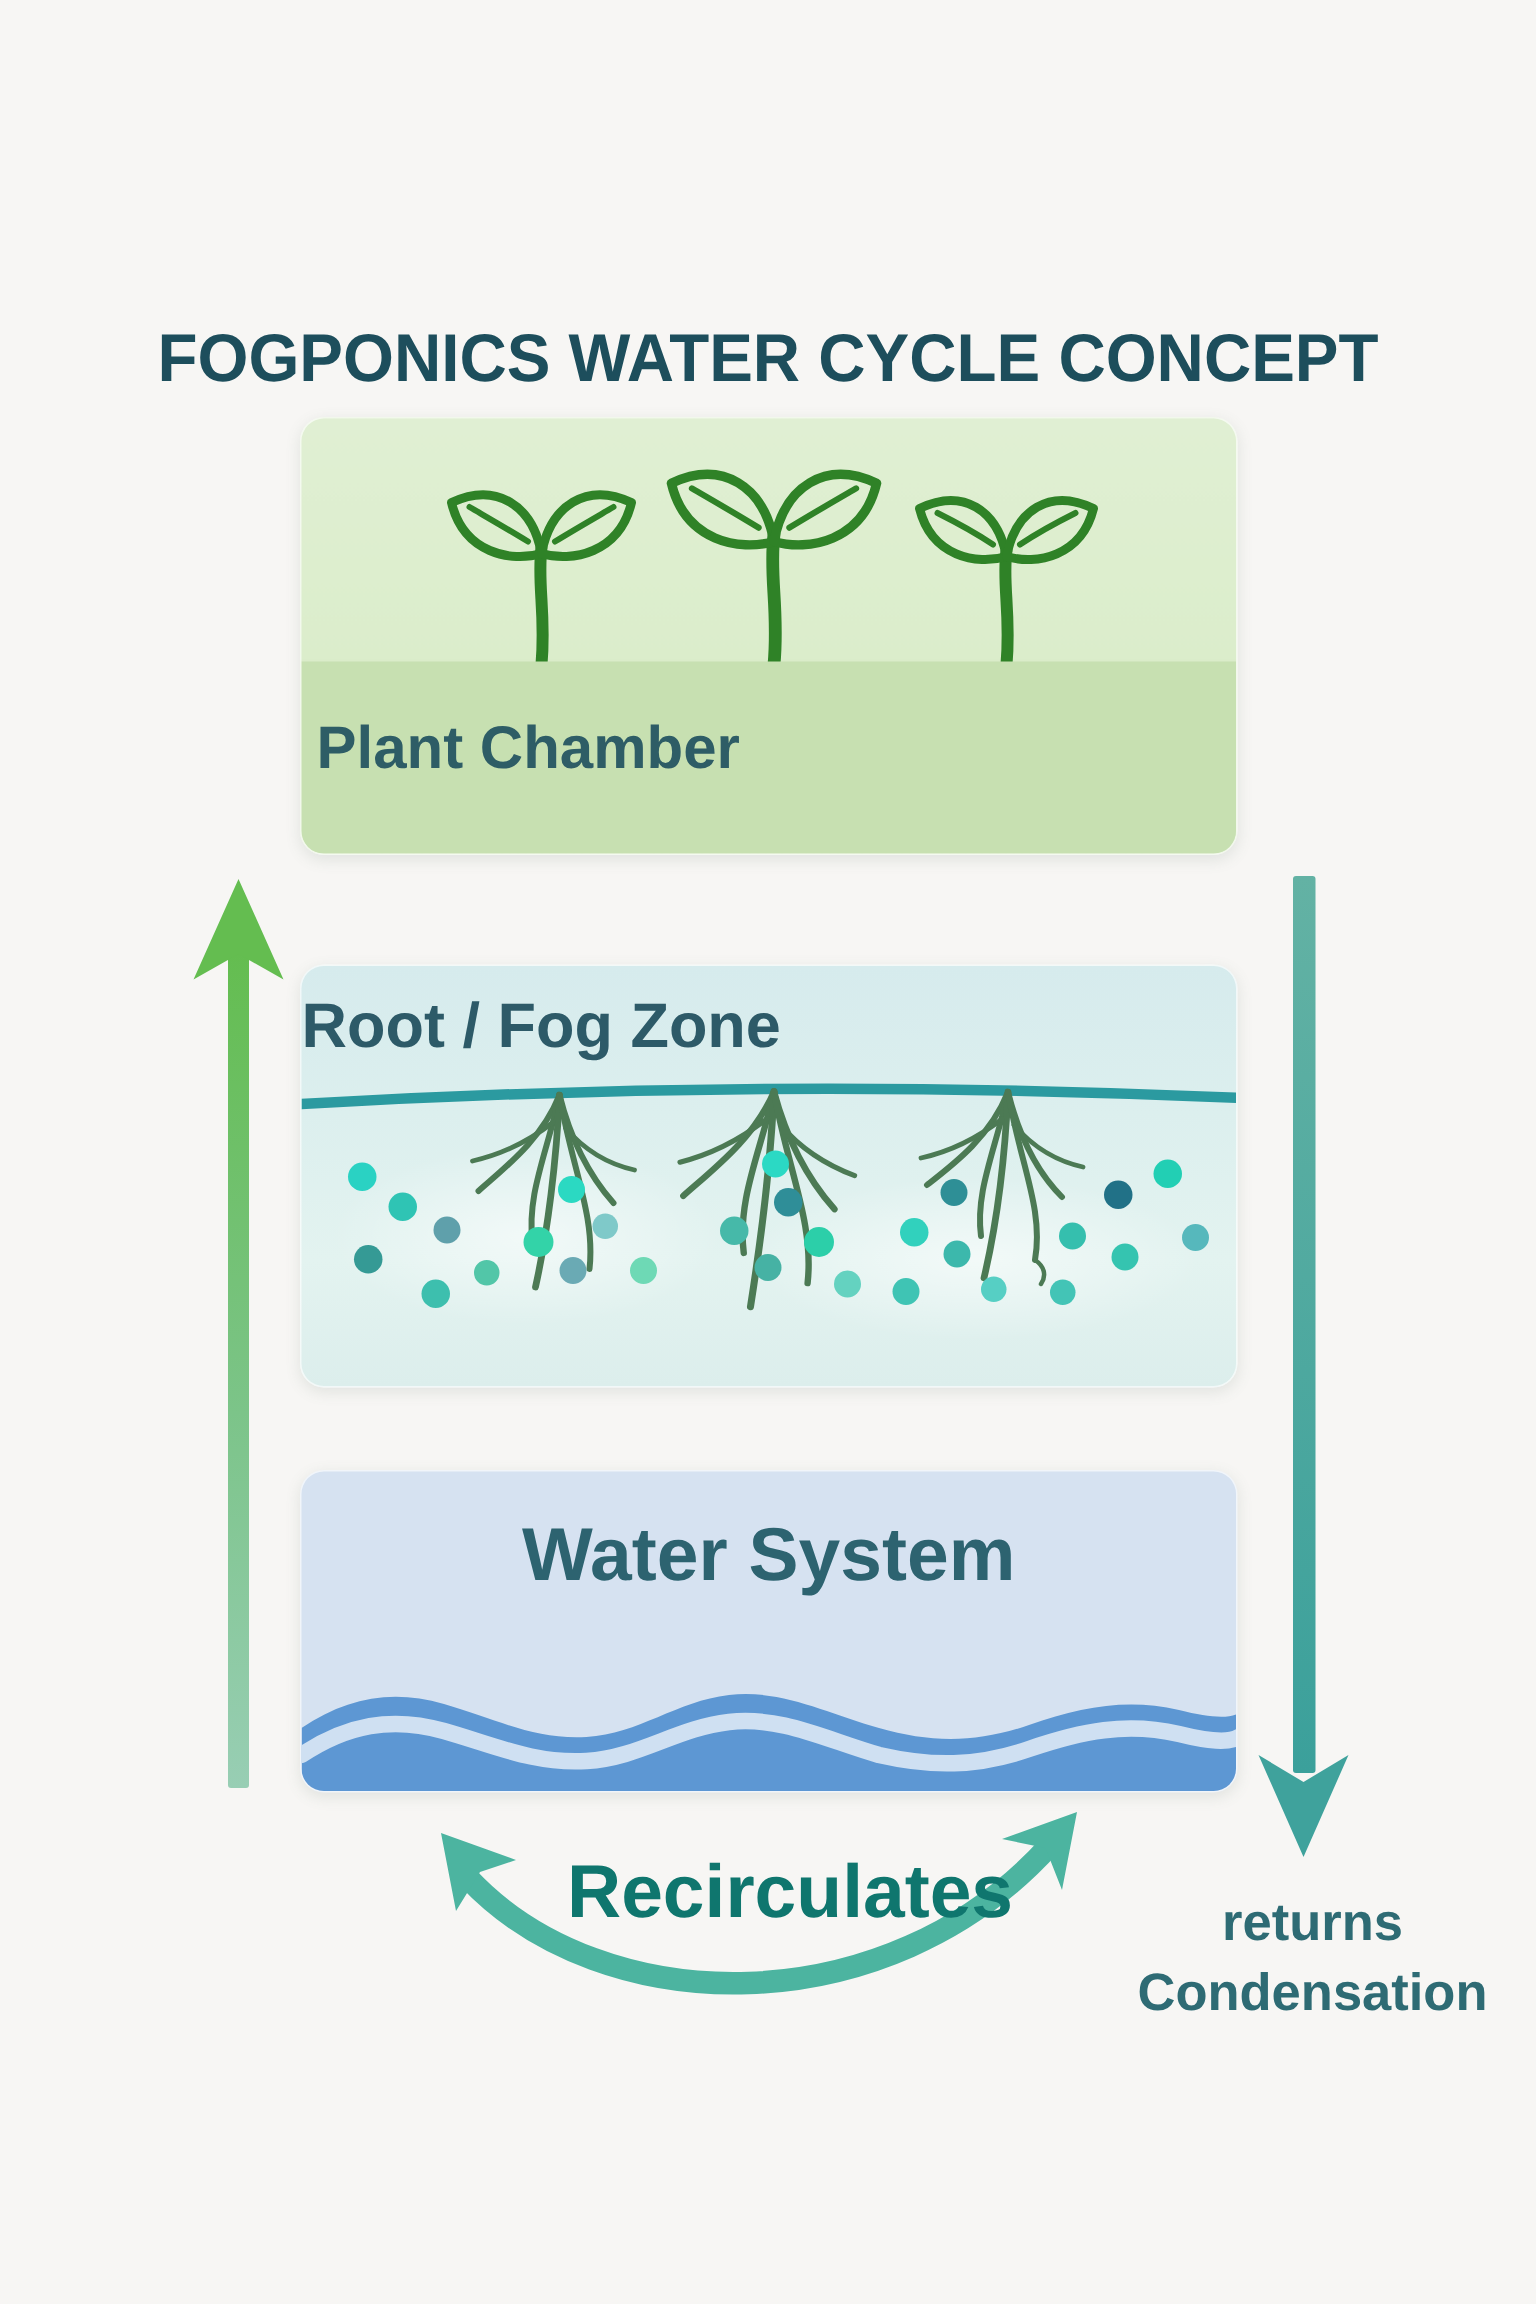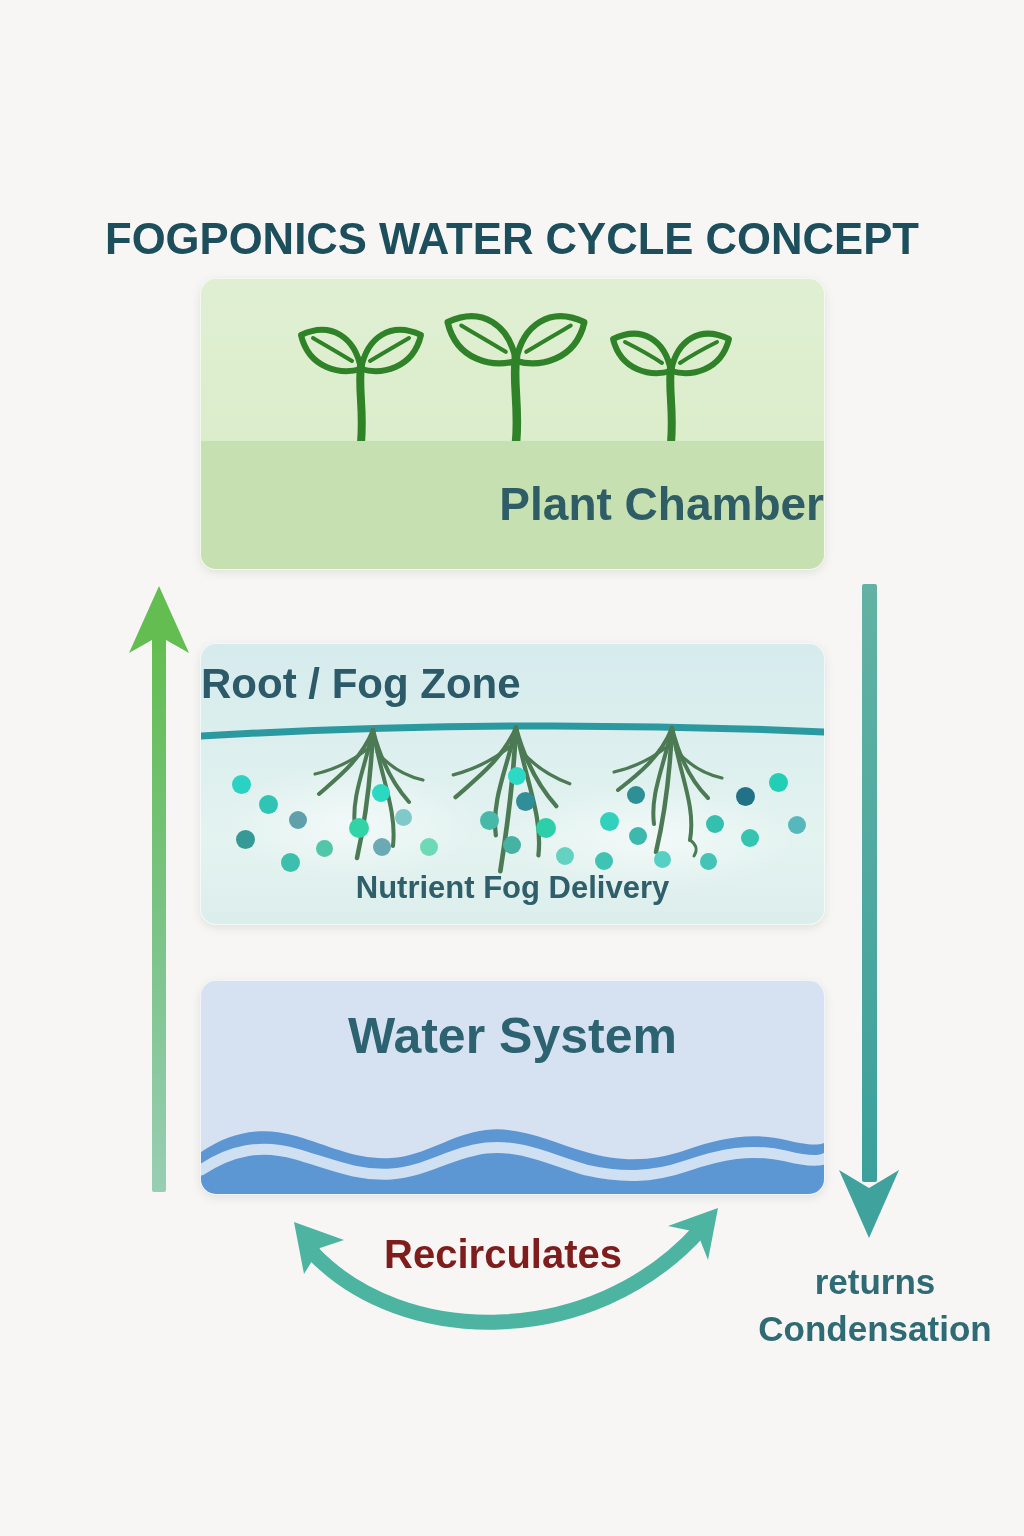--- a/index.html
+++ b/index.html
@@ -8,22 +8,22 @@
 
   .diagram-title{position:absolute;left:0;top:183px;width:1024px;text-align:center;
     font-size:45px;font-weight:700;letter-spacing:0px;color:#1d4e5c;transform:scaleX(.97);}
 
   .box{position:absolute;left:200px;width:625px;border-radius:16px;
     box-shadow:0 3px 10px rgba(90,110,100,.14);border:1px solid rgba(255,255,255,.65);box-sizing:border-box;}
 
   
   .plant-box{top:278px;height:292px;background:linear-gradient(180deg,#e0efd3 0%,#dbedcb 55%,#d9ebc8 56%);overflow:hidden;}
   .plant-band{position:absolute;left:0;right:0;bottom:0;height:128px;background:#c7e0b1;}
-  .plant-label{position:absolute;left:10px;right:0;top:36px;text-align:right;
-    font-size:46px;font-weight:700;color:#2e5d66;}
+  .plant-label{position:absolute;left:10px;right:0;top:36px;text-align:left;
+    font-size:40px;font-weight:700;color:#2e5d66;}
   .sprouts{position:absolute;left:0;top:0;width:625px;height:170px;}
 
   
   .root-box{top:643px;height:282px;background:linear-gradient(180deg,#d6ebed 0%,#dcefee 35%,#e3f3f0 70%,#dceeec 100%);overflow:hidden;}
   .root-title{position:absolute;left:0;right:0;top:16px;text-align:left;
     font-size:42px;font-weight:700;color:#2d5a68;}
   .root-caption{position:absolute;left:0;right:0;top:226px;text-align:center;
     font-size:31px;font-weight:700;color:#2e5f6b;}
   .fog-cloud{position:absolute;border-radius:50%;background:radial-gradient(closest-side,rgba(255,255,255,.55),rgba(255,255,255,0));}
   .cloud-a{left:20px;top:120px;width:260px;height:120px;}
@@ -43,21 +43,21 @@
   
   .arrow-up-svg{position:absolute;left:126px;top:584px;width:66px;height:612px;}
   .arrow-down-svg{position:absolute;left:836px;top:584px;width:66px;height:656px;}
   .recirc-svg{position:absolute;left:282px;top:1200px;width:450px;height:165px;}
 
   .fog-rises-label{position:absolute;left:24px;top:648px;width:120px;text-align:center;
     font-size:37px;font-weight:700;line-height:46px;color:#2d5b6b;}
   .condensation-label{position:absolute;left:733px;top:1258px;width:284px;text-align:center;
     font-size:35px;font-weight:700;line-height:47px;color:#2e6b74;}
   .recirculates-label{position:absolute;left:378px;top:1232px;width:244px;text-align:right;
-    font-size:40px;font-weight:700;color:#7f1d1d;}
+    font-size:50px;font-weight:700;color:#0f766e;}
 </style>
 </head>
 <body>
 
 <div class="canvas">
 
   <h1 class="diagram-title">FOGPONICS WATER CYCLE CONCEPT</h1>
 
   <svg class="arrow-up-svg" viewBox="0 0 66 612">
     <defs>
@@ -173,21 +173,20 @@
         <span class="fog-dot" style="left: 428px; top: 183px; width: 18px; height: 18px; background: rgb(60, 184, 172);"></span>
         <span class="fog-dot" style="left: 567.5px; top: 128.5px; width: 19px; height: 19px; background: rgb(34, 207, 180);"></span>
         <span class="fog-dot" style="left: 534.5px; top: 142.5px; width: 19px; height: 19px; background: rgb(33, 113, 135);"></span>
         <span class="fog-dot" style="left: 505px; top: 171px; width: 18px; height: 18px; background: rgb(53, 191, 174);"></span>
         <span class="fog-dot" style="left: 540px; top: 185px; width: 18px; height: 18px; background: rgb(53, 196, 176);"></span>
         <span class="fog-dot" style="left: 587px; top: 172px; width: 18px; height: 18px; background: rgb(86, 184, 188);"></span>
         <span class="fog-dot" style="left: 452.5px; top: 206.5px; width: 17px; height: 17px; background: rgb(86, 207, 196);"></span>
         <span class="fog-dot" style="left: 498.5px; top: 208.5px; width: 17px; height: 17px; background: rgb(67, 196, 182);"></span>
       </div>
     <div class="root-title">Root / Fog Zone</div>
-    <div class="root-caption">Nutrient Fog Delivery</div>
   </div>
 
   <div class="box water-box">
     <div class="water-title">Water System</div>
     <svg class="waves" viewBox="0 0 625 78" preserveAspectRatio="none">
       <path d="M0,36 C30,16 60,10 95,20 C130,30 155,44 190,42 C225,40 250,18 285,14 C320,10 350,26 385,36 C420,46 450,46 485,34 C520,22 550,16 585,24 C605,29 618,30 625,26 L625,78 L0,78 Z" fill="#5d97d3"></path>
       <path d="M0,54 C30,34 60,28 95,38 C130,48 155,60 190,58 C225,56 250,36 285,32 C320,28 350,44 385,54 C420,62 450,62 485,50 C520,38 550,32 585,40 C605,45 618,46 625,42" fill="none" stroke="#cfe0f2" stroke-width="11" stroke-linecap="round"></path>
     </svg>
   </div>
 

